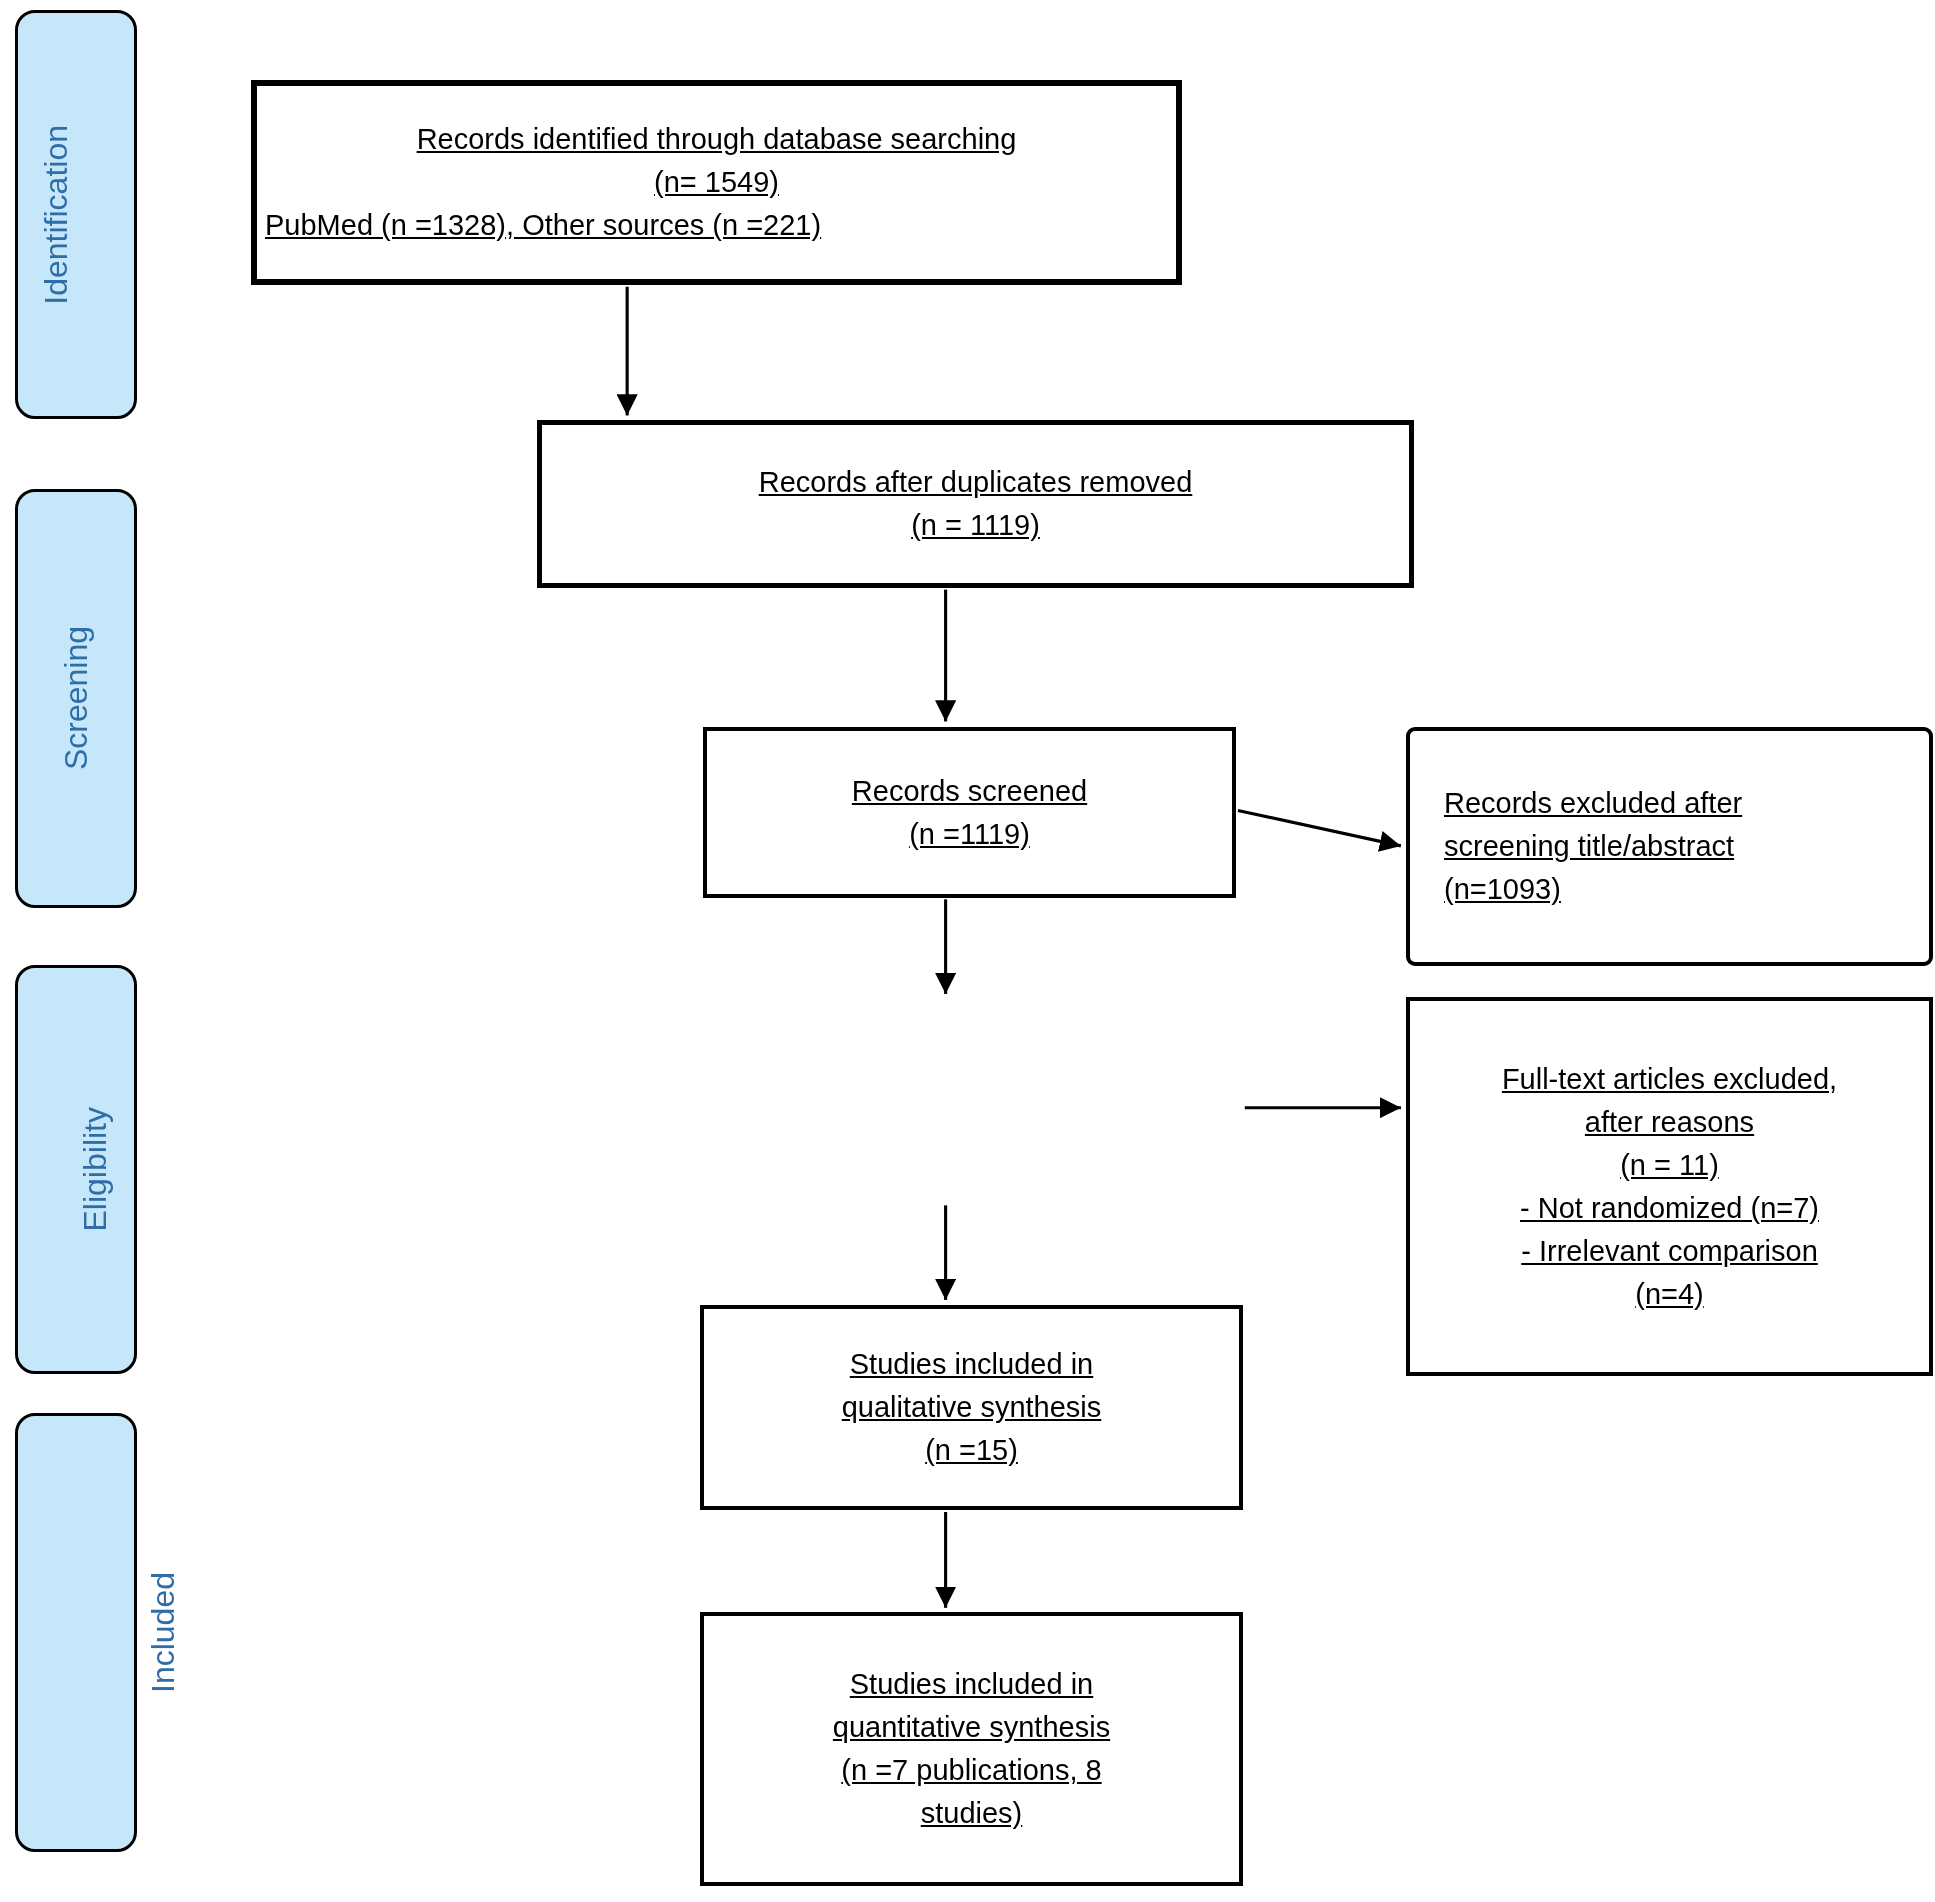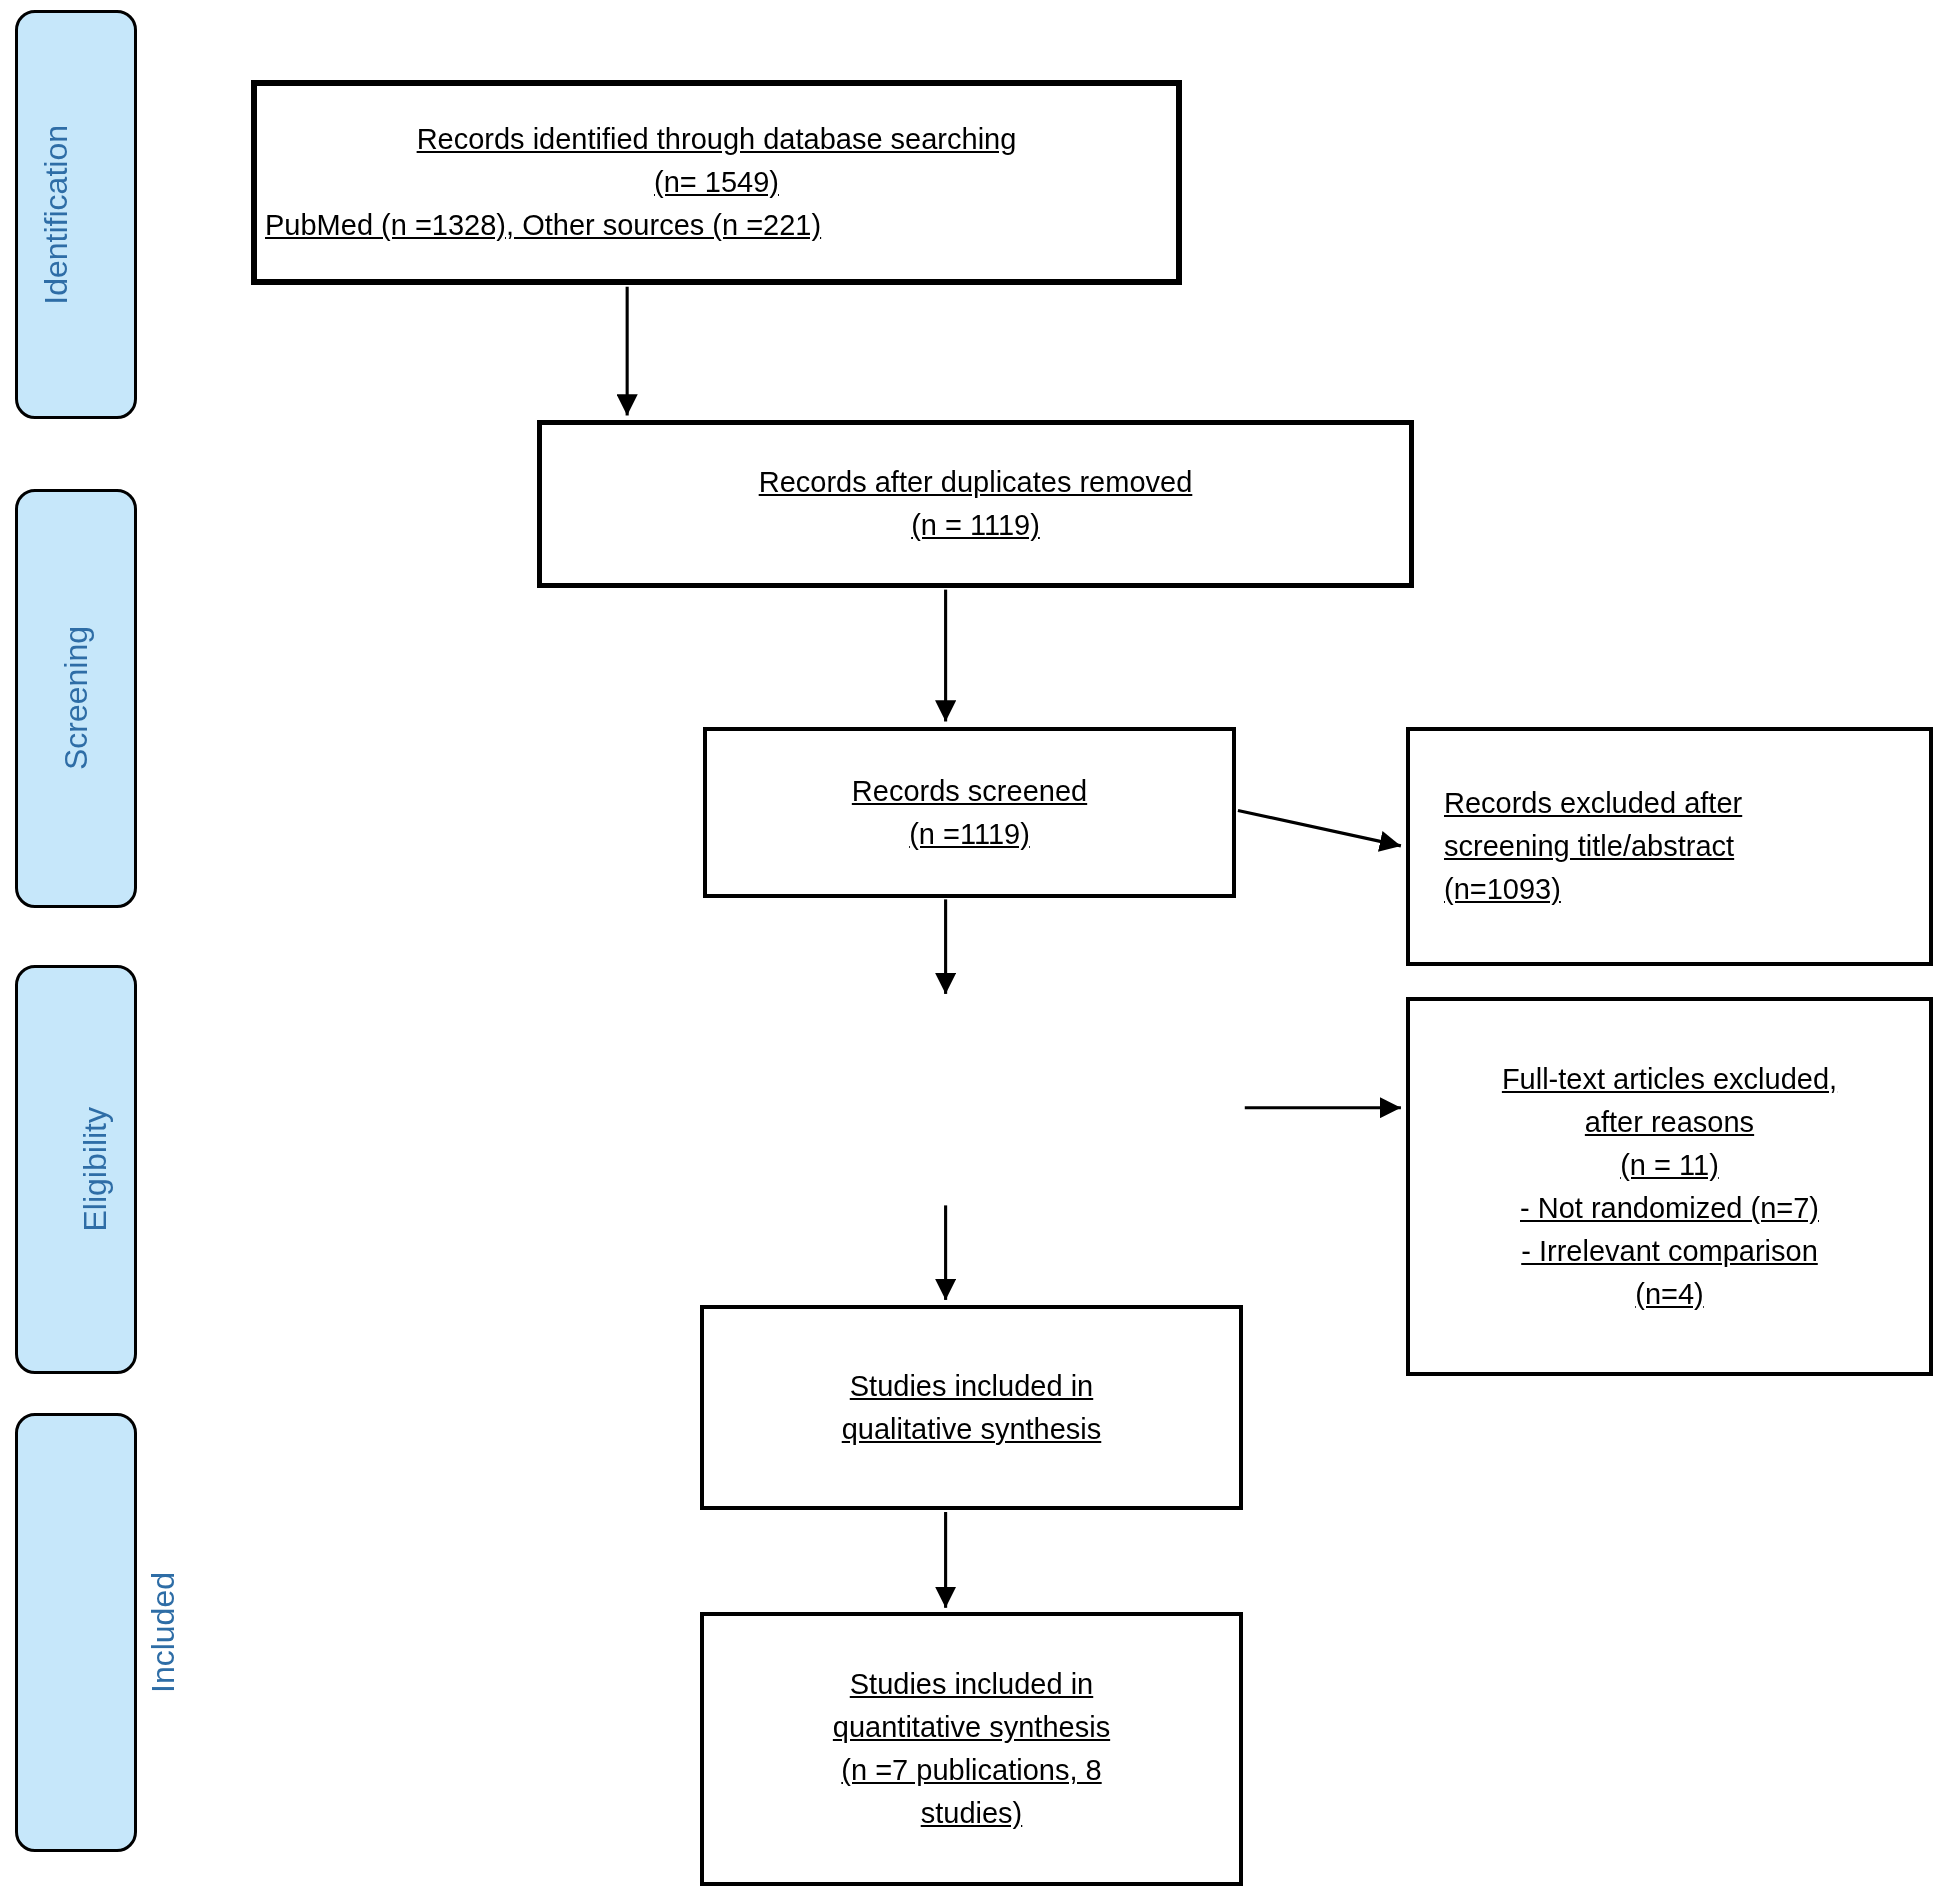--- a/index.html
+++ b/index.html
@@ -57,21 +57,21 @@
   .box .line { text-align: center; white-space: nowrap; }
   .box .line.left { text-align: left; }
 
   .box-records-identified { left: 251px;  top: 80px;  width: 931px; height: 205px; border-width: 6.2px; }
   .box-records-identified .line.left { padding-left: 8px; }
   .box-duplicates-removed { left: 537px;  top: 420px;  width: 877px; height: 168px; border-width: 5px; }
   .box-records-screened   { left: 703px; top: 727px; width: 533px;  height: 171px; }
   .box-fulltext-assessed  { left: 700px; top: 998px; width: 543px;  height: 205px; }
   .box-qualitative        { left: 700px; top: 1305px; width: 543px;  height: 205px; }
   .box-quantitative       { left: 700px; top: 1612px; width: 543px;  height: 274px; }
-  .box-records-excluded   { left: 1406px; top: 727px; width: 527px;  height: 239px; }
+  .box-records-excluded   { left: 1406px; top: 727px; width: 527px;  height: 239px; border-radius: 9px; }
   .box-records-excluded .line { text-align: left; padding-left: 34px; }
   .box-fulltext-excluded  { left: 1406px; top: 997px; width: 527px;  height: 379px; }
 
   
   .arrows { position: absolute; left: 0; top: 0; pointer-events: none; }
   .arrows line { stroke: var(--box-border, #000); stroke-width: 5px; }
   .arrows marker path { fill: var(--box-border, #000); }
 </style>
 </head>
 <body>
@@ -119,20 +119,21 @@
     <div class="line">after reasons</div>
     <div class="line">(n = 11)</div>
     <div class="line">- Not randomized (n=7)</div>
     <div class="line">- Irrelevant comparison</div>
     <div class="line">(n=4)</div>
   </div>
 
   <div class="box box-qualitative">
     <div class="line">Studies included in</div>
     <div class="line">qualitative synthesis</div>
+    <div class="line">(n =15)</div>
   </div>
 
   <div class="box box-quantitative">
     <div class="line">Studies included in</div>
     <div class="line">quantitative synthesis</div>
     <div class="line">(n =7 publications, 8</div>
     <div class="line">studies)</div>
   </div>
 
   <svg class="arrows" width="1936" height="1902" viewBox="0 0 3112 3058" aria-hidden="true">

